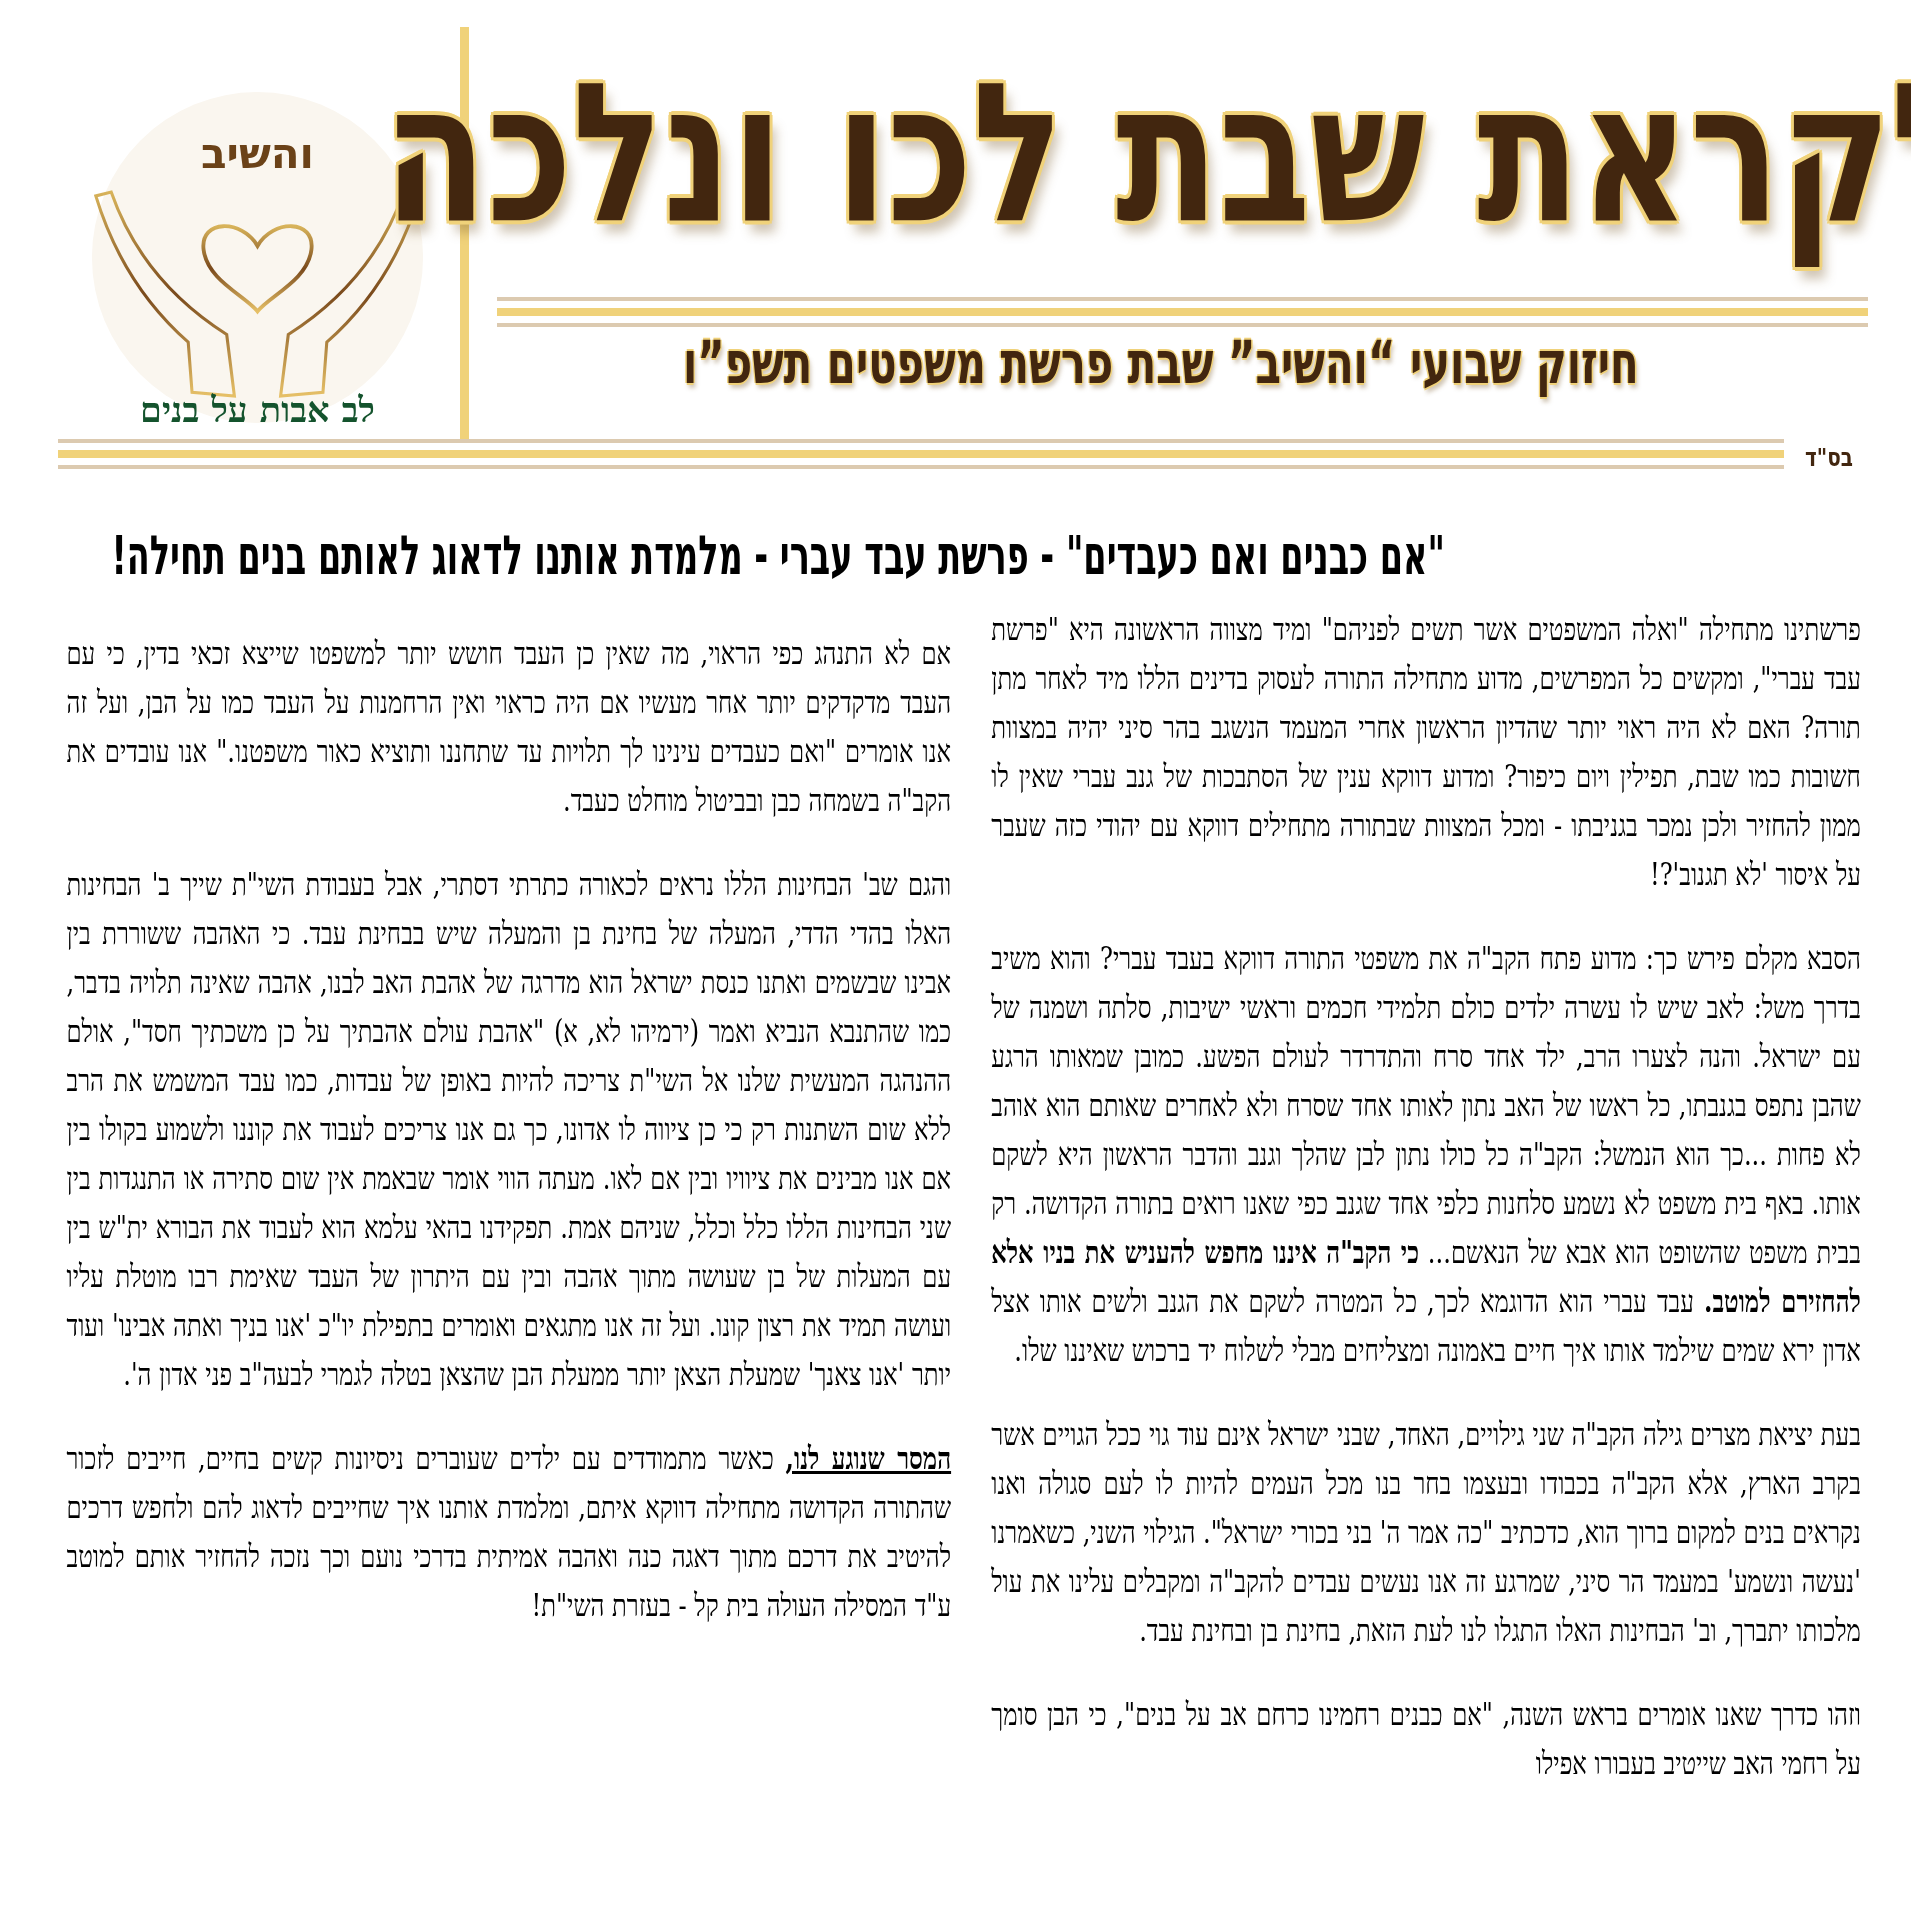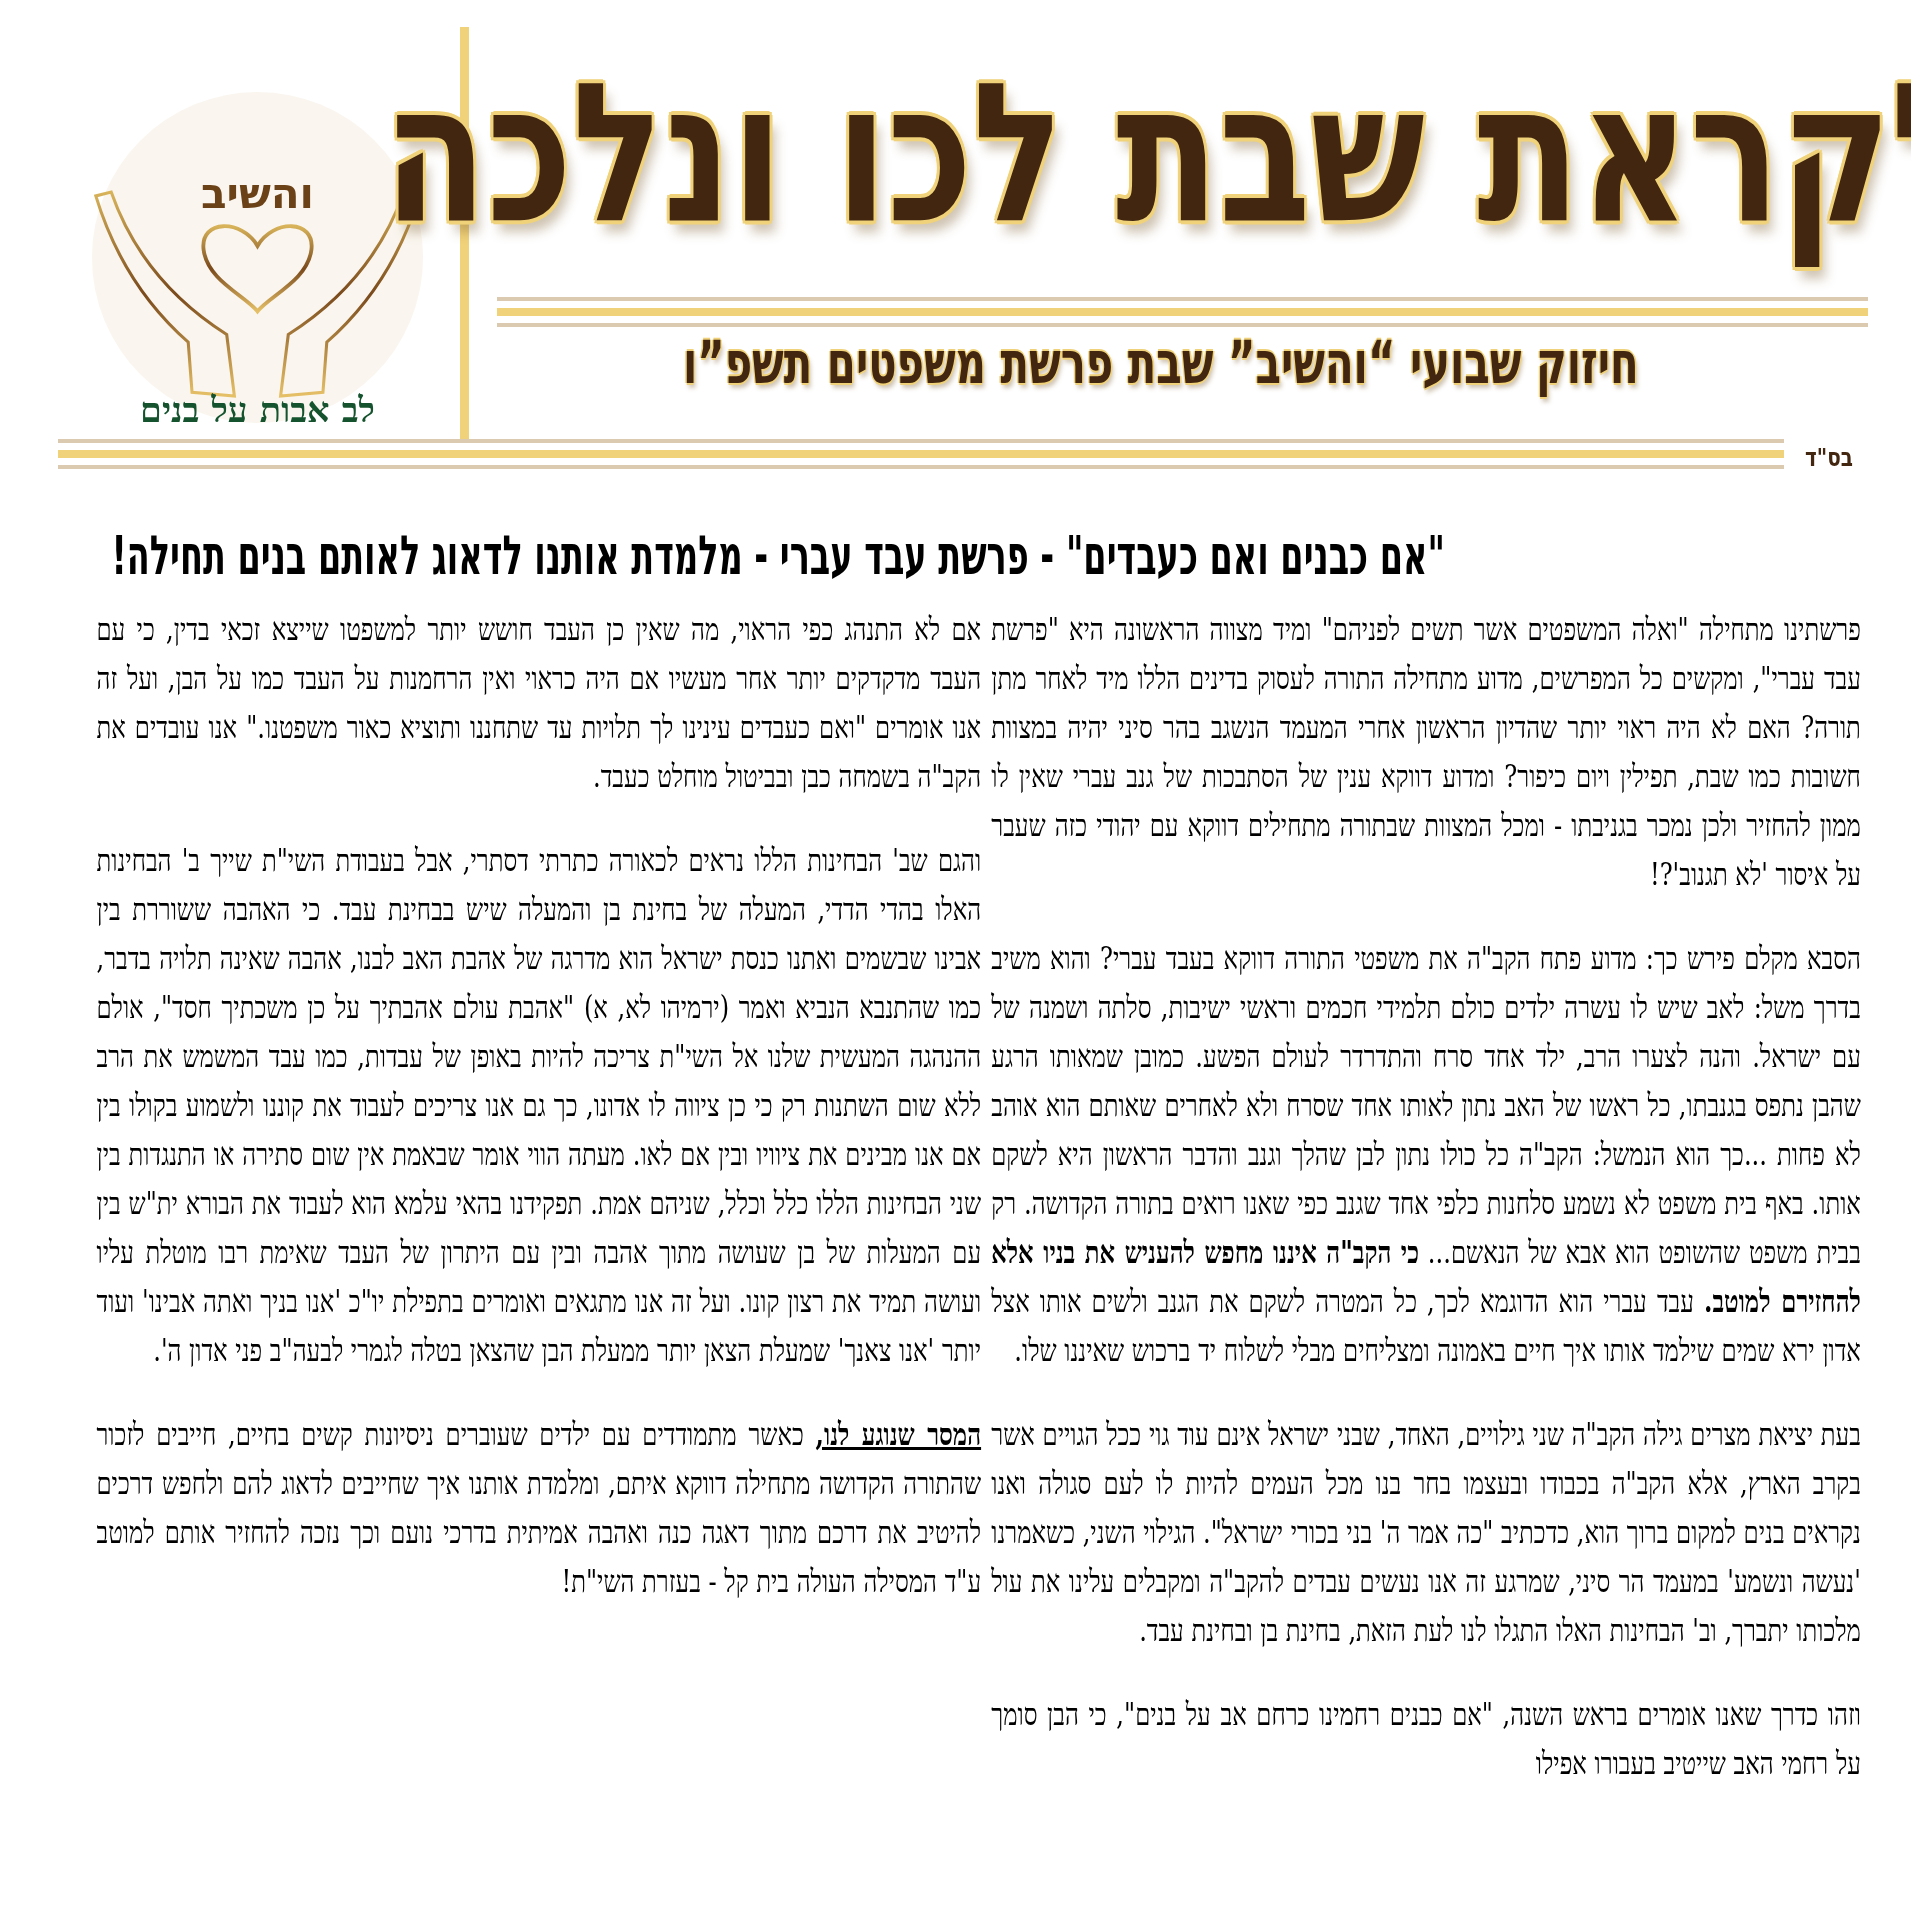--- a/index.html
+++ b/index.html
@@ -20,42 +20,42 @@
     text-shadow: 1.9px 0 0 #f0d27a, -1.9px 0 0 #f0d27a, 0 1.9px 0 #f0d27a, 0 -1.9px 0 #f0d27a, 3.1px 4.6px 5.4px rgba(120,90,40,0.35); }
   #bsd { right: 58px; top: 443px; direction: rtl; font-family: "DejaVu Sans", sans-serif; font-weight: bold; font-size: 25px; color: #42260f; transform: scaleX(0.8); transform-origin: right; }
   
   #main-title { left: 58px; top: 524px; width: 1795px; text-align: center; direction: rtl; }
   #main-title span { display: inline-block; font-family: "DejaVu Sans", sans-serif; font-weight: bold; font-size: 54px; color: #000; transform: scaleX(0.62); white-space: nowrap; }
   
   .col { position: absolute; direction: rtl; text-align: justify; font-family: "DejaVu Serif", serif; font-size: 31px; line-height: 49px; color: #000; }
   .col p { margin: 0 0 35px 0; }
   .col .inner { transform: scaleX(0.78); transform-origin: right top; width: 128%; }
   #col-right { left: 990px; top: 605px; width: 871px; }
-  #col-left { left: 65px; top: 605px; width: 886px; margin-left: 30px; }
+  #col-left { left: 65px; top: 629px; width: 886px; }
   .u { text-decoration: underline; font-weight: bold; }
   .b { font-weight: bold; }
 </style>
 </head>
 <body>
 
 <div class="abs" id="logo">
   <svg viewBox="0 0 1000 1000" width="385" height="385">
     <defs>
       <linearGradient id="g1" x1="0" y1="0" x2="0" y2="1">
         <stop offset="0" stop-color="#d8b35a"></stop>
         <stop offset="0.5" stop-color="#7a4a1c"></stop>
         <stop offset="1" stop-color="#e6c067"></stop>
       </linearGradient>
     </defs>
     <circle cx="500" cy="500" r="430" fill="#faf6ef"></circle>
     <path d="M120 330 Q200 560 420 700 L440 860 L330 850 L320 720 Q150 570 80 340 Z" fill="none" stroke="url(#g1)" stroke-width="8"></path>
     <path d="M880 330 Q800 560 580 700 L560 860 L670 850 L680 720 Q850 570 920 340 Z" fill="none" stroke="url(#g1)" stroke-width="8"></path>
     <path d="M500 470 C460 400 350 400 360 480 C370 560 470 600 500 640 C530 600 630 560 640 480 C650 400 540 400 500 470 Z" fill="none" stroke="url(#g1)" stroke-width="10"></path>
   </svg>
-  <div class="abs" style="left:0;top:64px;width:385px;text-align:center;direction:rtl;font-family:'DejaVu Sans',sans-serif;font-weight:bold;font-size:42px;color:#6b4218;margin-top:40px;">והשיב</div>
+  <div class="abs" style="left:0;top:64px;width:385px;text-align:center;direction:rtl;font-family:'DejaVu Sans',sans-serif;font-weight:bold;font-size:42px;color:#6b4218;">והשיב</div>
   <div class="abs" style="left:0;top:324px;width:385px;text-align:center;direction:rtl;font-family:'DejaVu Serif',serif;font-weight:bold;font-size:35px;color:#14532d;">לב אבות על בנים</div>
 </div>
 
 <div class="abs" id="vbar"></div>
 
 <div class="abs" id="masthead">
   <span>לקראת שבת לכו ונלכה</span>
 </div>
 
 <div class="stripes" style="left:497px;top:297px;width:1371px;">

